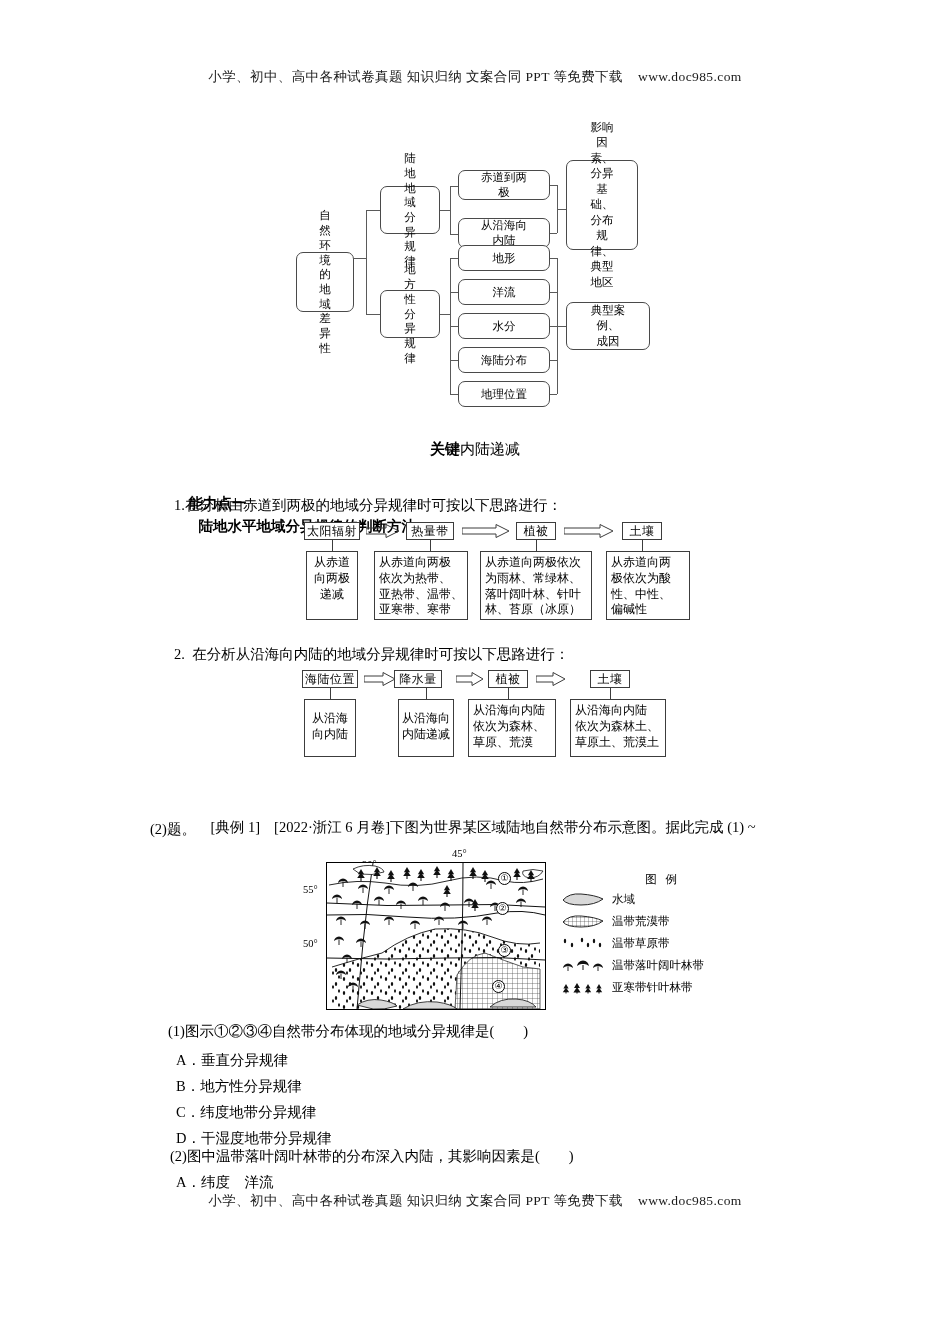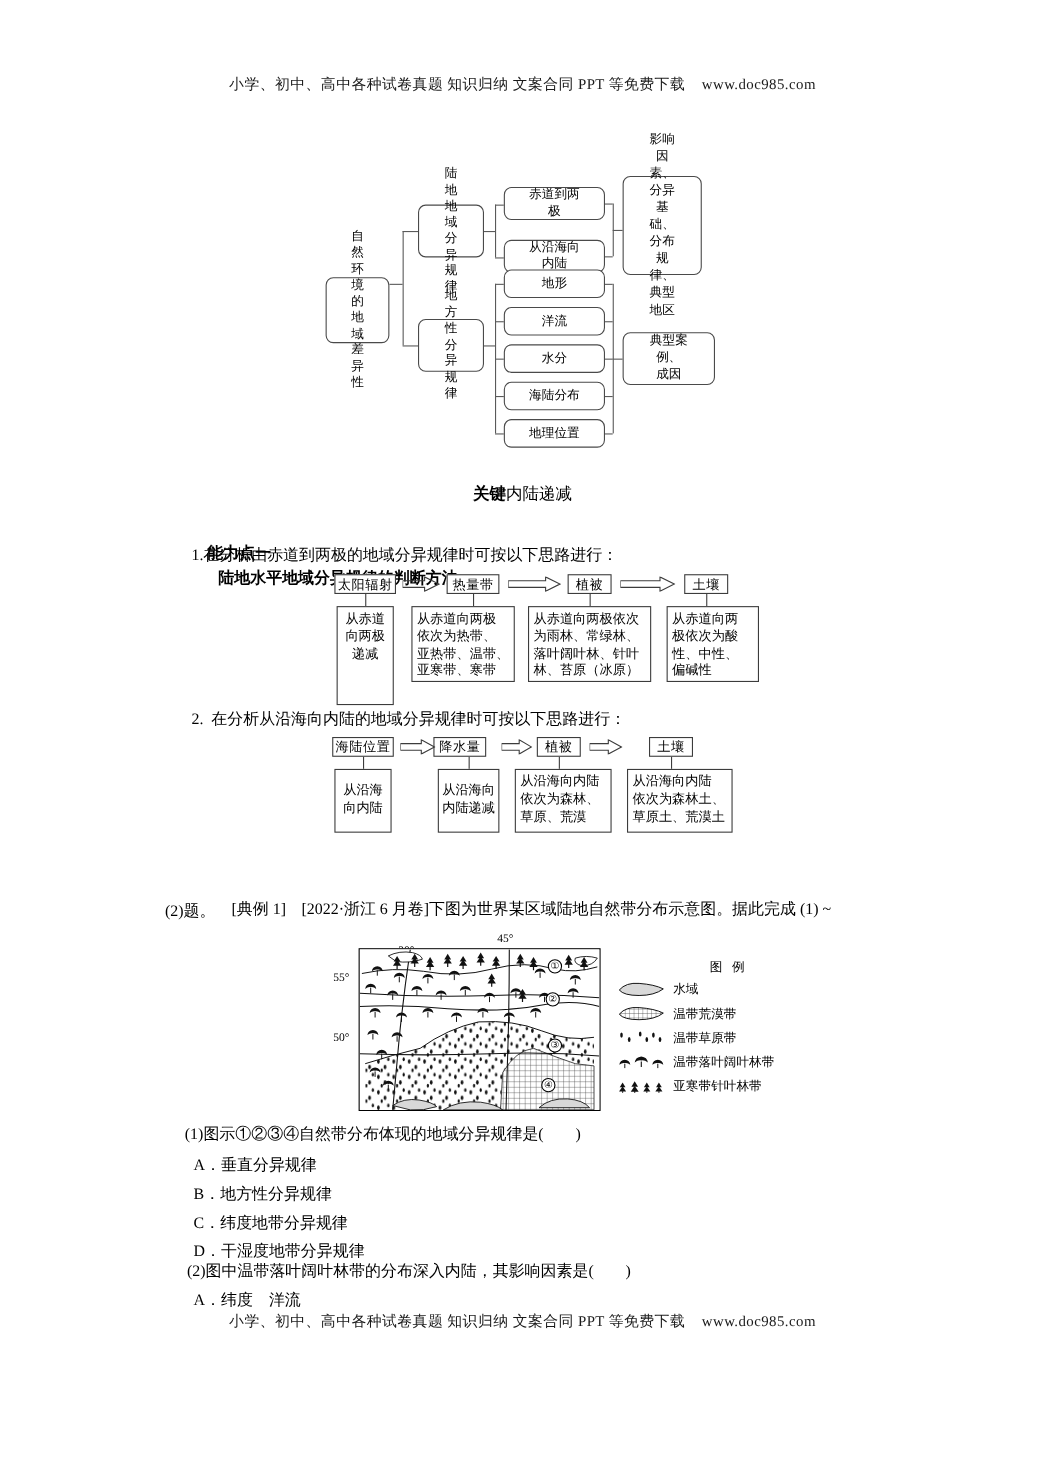--- a/index.html
+++ b/index.html
@@ -195,21 +195,21 @@
     </svg>
     <svg class="arrow" style="left:264px; top:2px;" width="50" height="14" viewBox="0 0 50 14">
       <polygon points="0,4 36,4 36,0.5 49,7 36,13.5 36,10 0,10" fill="none" stroke="#3c3c3c" stroke-width="1"></polygon>
     </svg>
 
     <div class="fstem" style="left:32px; top:18px; height:11px;"></div>
     <div class="fstem" style="left:130px; top:18px; height:11px;"></div>
     <div class="fstem" style="left:236px; top:18px; height:11px;"></div>
     <div class="fstem" style="left:342px; top:18px; height:11px;"></div>
 
-    <div class="fbody ctr" style="left:6px; top:29px; width:52px; height:90px;">从赤道
+    <div class="fbody ctr" style="left:6px; top:29px; width:52px; height:69px;">从赤道
 向两极
 递减</div>
     <div class="fbody" style="left:180px; top:29px; width:112px; height:69px;">从赤道向两极依次
 为雨林、常绿林、
 落叶阔叶林、针叶
 林、苔原（冰原）</div>
     <div class="fbody" style="left:74px; top:29px; width:94px; height:69px;">从赤道向两极
 依次为热带、
 亚热带、温带、
 亚寒带、寒带</div>

